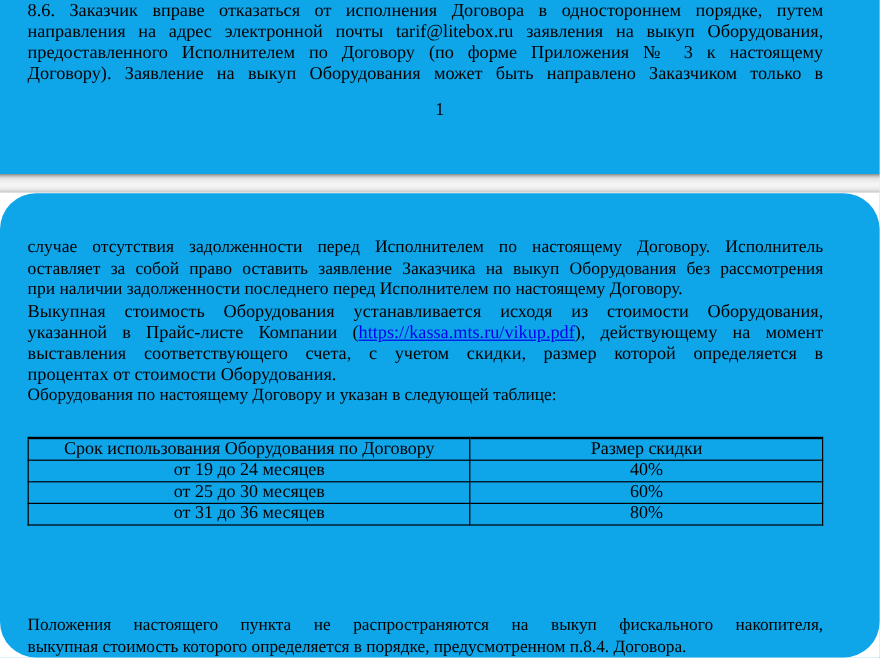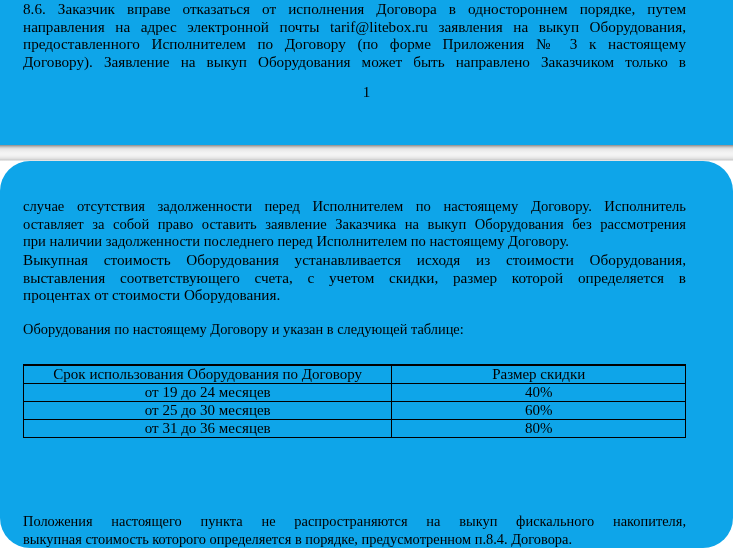--- a/index.html
+++ b/index.html
@@ -121,20 +121,21 @@
 <div class="page page-bottom">
 
   <div class="text-block" style="top:37px; font-size:14.6px;">
     <span class="line">случае отсутствия задолженности перед Исполнителем по настоящему Договору. Исполнитель</span>
     <span class="line">оставляет за собой право оставить заявление Заказчика на выкуп Оборудования без рассмотрения</span>
     <span class="line last">при наличии задолженности последнего перед Исполнителем по настоящему Договору.</span>
   </div>
 
   <div class="text-block" style="top:90px;">
     <span class="line">Выкупная стоимость Оборудования устанавливается исходя из стоимости Оборудования,</span>
+    <span class="line"><span>указанной в Прайс-листе Компании (</span><a class="link">https://kassa.mts.ru/vikup.pdf</a><span>), действующему на момент</span></span>
     <span class="line">выставления соответствующего счета, с учетом скидки, размер которой определяется в</span>
     <span class="line last">процентах от стоимости Оборудования.</span>
   </div>
 
   <div class="text-block" style="top:160px; font-size:14.4px;">
     <span class="line last">Оборудования по настоящему Договору и указан в следующей таблице:</span>
   </div>
 
   <table class="discount-table">
     <colgroup>

